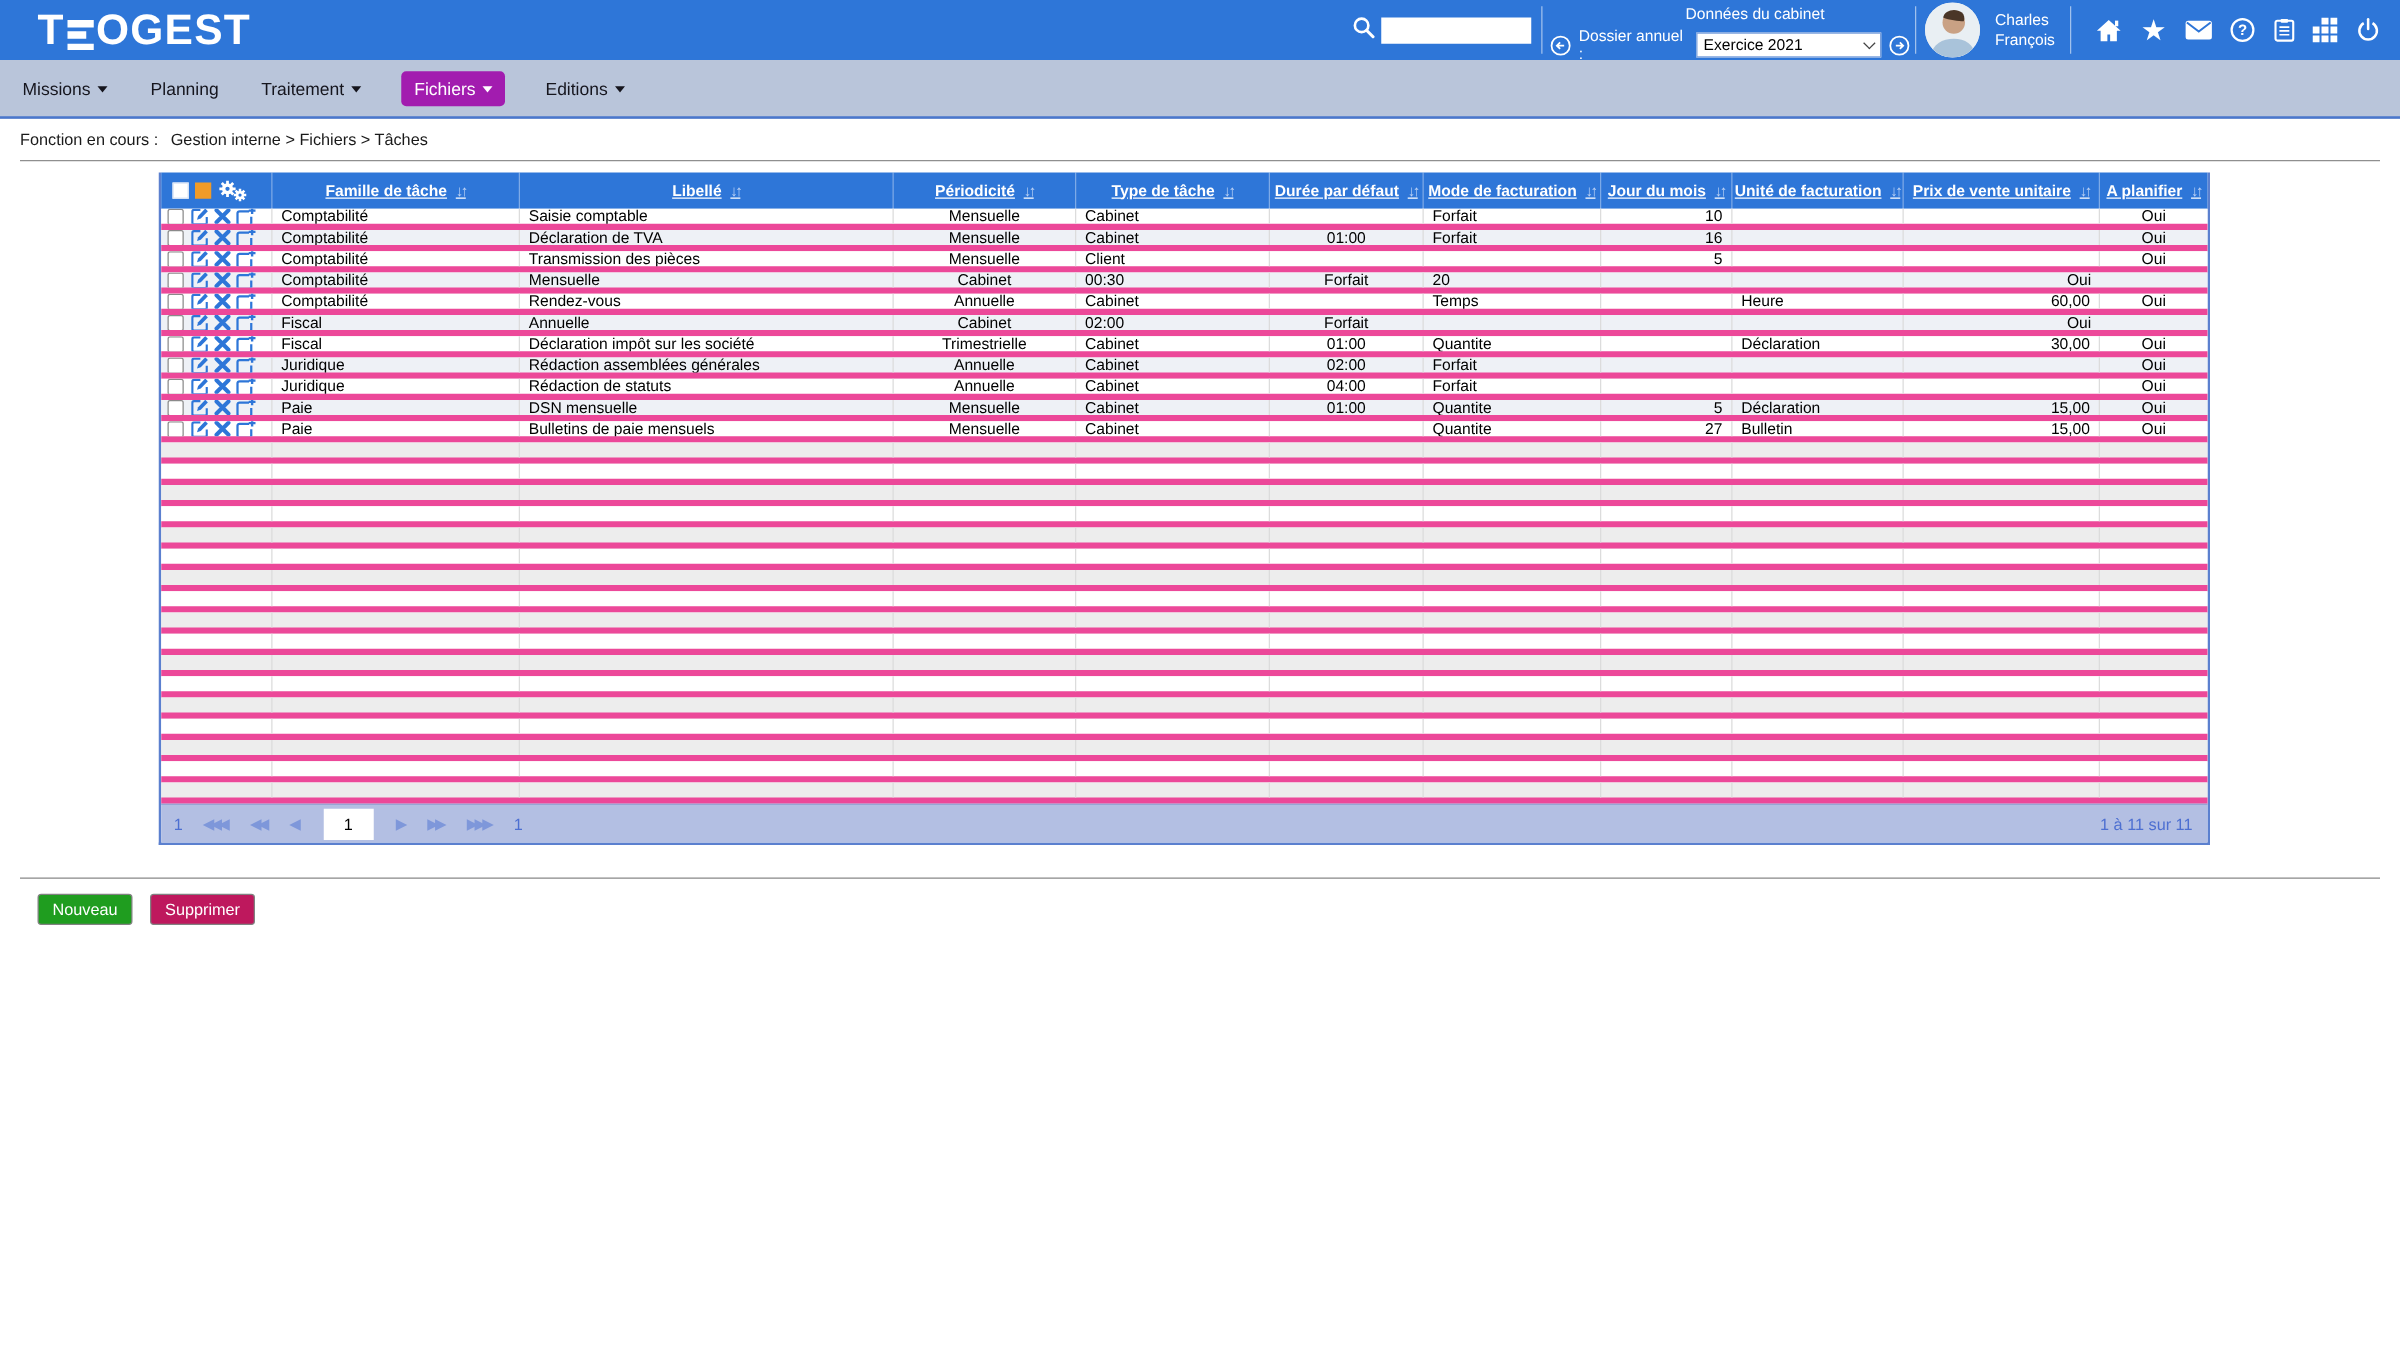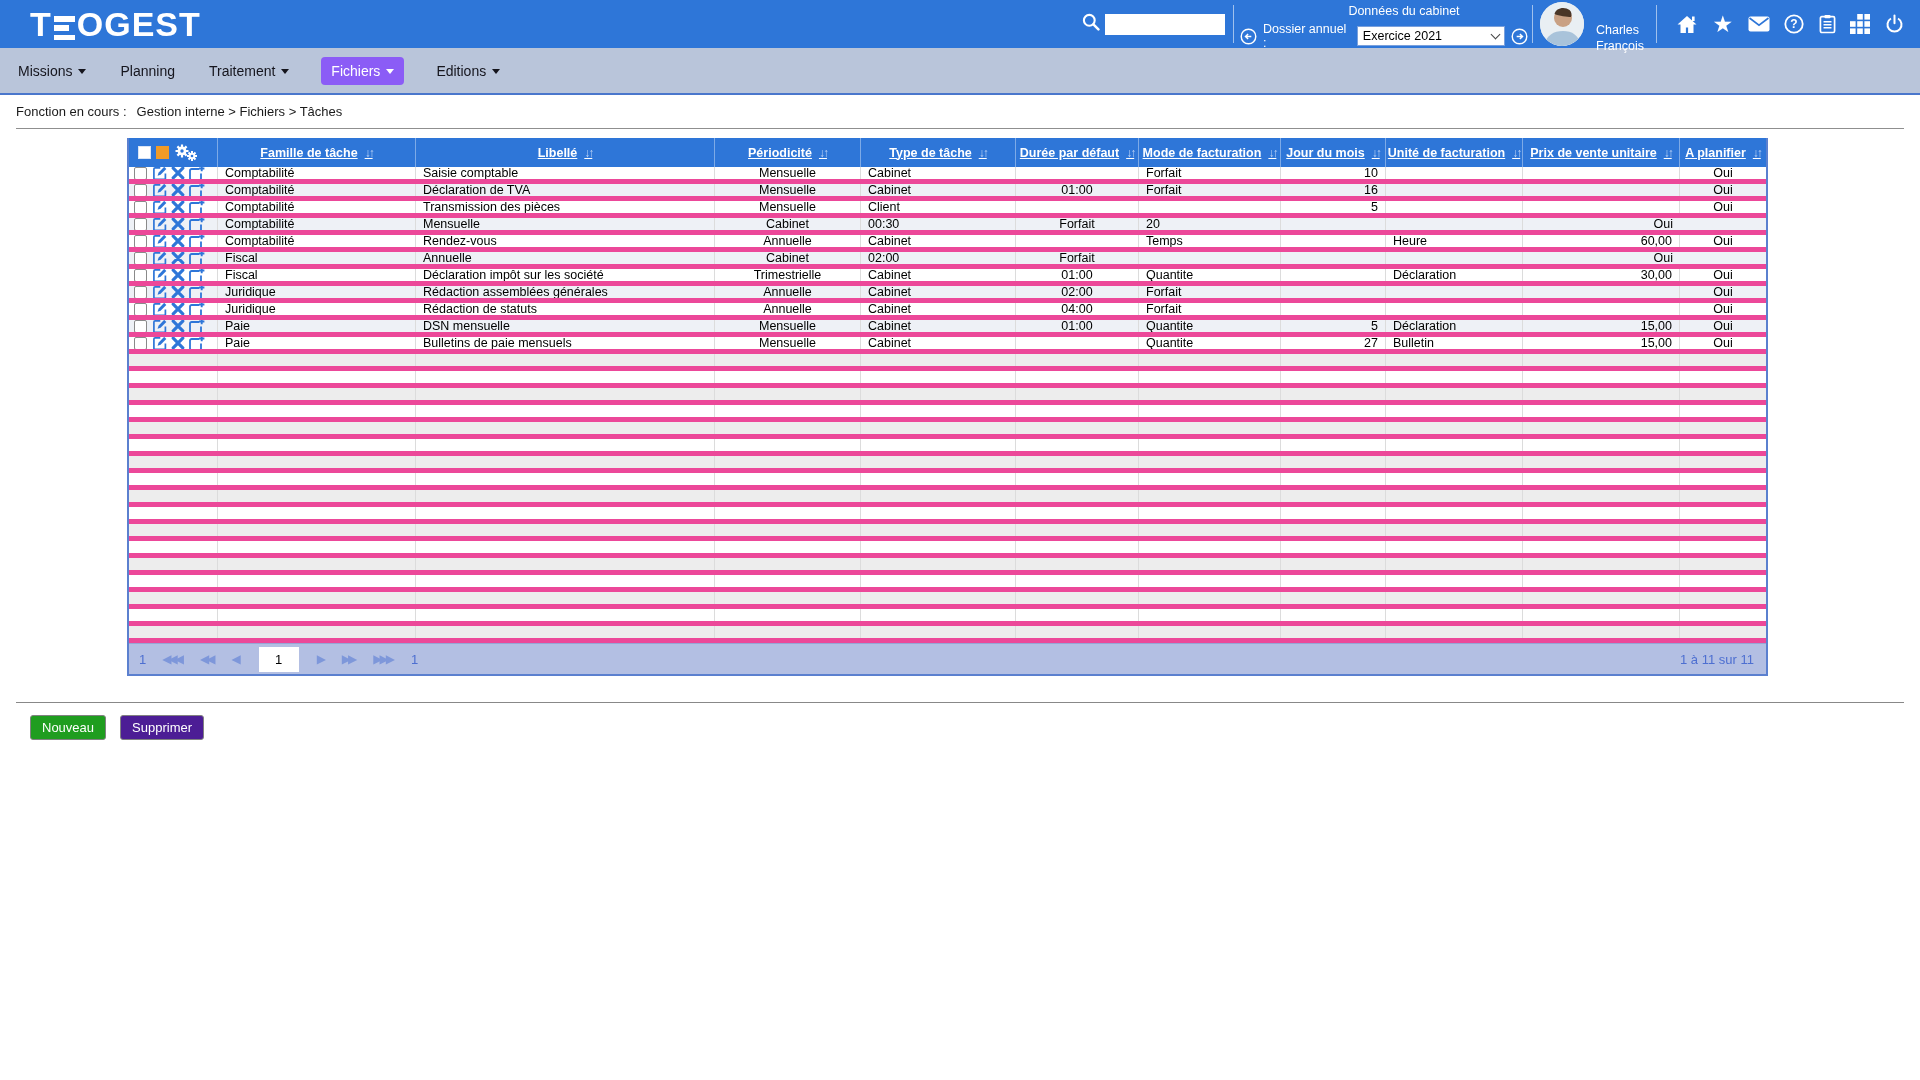--- a/index.html
+++ b/index.html
@@ -21,31 +21,31 @@
   .cabinet { position:absolute; left:1240px; top:4px; width:288px; font-size:12.5px; }
   .cabinet-title { text-align:center; padding-left:40px; margin-bottom:4px; }
   .dossier-line { display:flex; align-items:center; gap:6px; }
   .dossier-select { width:152px; height:20px; background:#fff; color:#000; display:flex;
     align-items:center; justify-content:space-between; padding:0 5px; border:1px solid #7aa0dc;
     font-size:12.5px; cursor:pointer; }
   .chev { width:7px; height:7px; border-right:1.6px solid #444; border-bottom:1.6px solid #444;
     transform:rotate(45deg); margin-top:-4px; }
   .avatar { position:absolute; left:1540px; top:2px; width:44px; height:44px; border-radius:50%;
     overflow:hidden; background:#e8eef2; cursor:pointer; }
-  .username { position:absolute; left:1596px; top:22px; font-size:12.5px; line-height:16px; }
+  .username { position:absolute; left:1596px; top:8px; font-size:12.5px; line-height:16px; }
   .top-icons { position:absolute; left:1662px; top:0; width:242px; height:48px;
     display:flex; align-items:center; justify-content:space-between; padding-left:14px; }
   .top-icons .ticon { cursor:pointer; display:flex; align-items:center; }
   .star-glyph { font-size:23px; color:#fff; line-height:1; }
 
   
   .menubar { height:47px; background:#b9c5da; border-bottom:2px solid #4a77cc;
     display:flex; align-items:center; padding-left:16px; gap:30px; font-size:14px; color:#15151d; }
   .menu-item { display:flex; align-items:center; gap:6px; cursor:pointer; padding:6px 2px; }
-  .menu-item.active { background:#8b5cf6; color:#fff; padding:6px 10px; border-radius:4px; }
+  .menu-item.active { background:#a21caf; color:#fff; padding:6px 10px; border-radius:4px; }
   .caret { width:0; height:0; border-left:4px solid transparent; border-right:4px solid transparent;
     border-top:5px solid currentColor; margin-top:2px; }
 
   
   .breadcrumb { height:33px; display:flex; align-items:center; padding-left:16px; gap:10px;
     font-size:13px; color:#1a1a1a; }
   .hrule { border-top:1px solid #8f8f8f; margin:0 16px; }
 
   
   .table-wrap { margin:9px 0 0 127px; width:1641px; border:2px solid #5b80cf; border-top:none; }
@@ -95,21 +95,21 @@
   .pg-current { background:#fff; width:40px; height:25px; display:flex; align-items:center;
     justify-content:center; color:#000; margin:0 2px; }
   .pg-summary { margin-left:auto; padding-right:2px; }
 
   
   .hrule2 { border-top:1px solid #888; margin:26px 16px 0 16px; }
   .footer-btns { display:flex; gap:14px; margin:12px 0 0 30px; }
   .btn { color:#fff; font-size:13px; padding:4px 11px; border:1px solid #818181;
     border-radius:3px; cursor:pointer; font-family:inherit; }
   .btn-new { background:#1f9d1f; }
-  .btn-del { background:#4c1d95; }
+  .btn-del { background:#be185d; }
 </style>
 </head>
 <body>
 
 <div class="topbar">
   <div class="logo">
     <span>T</span>
     <span class="logo-e">
         <i></i>
         <i></i>

